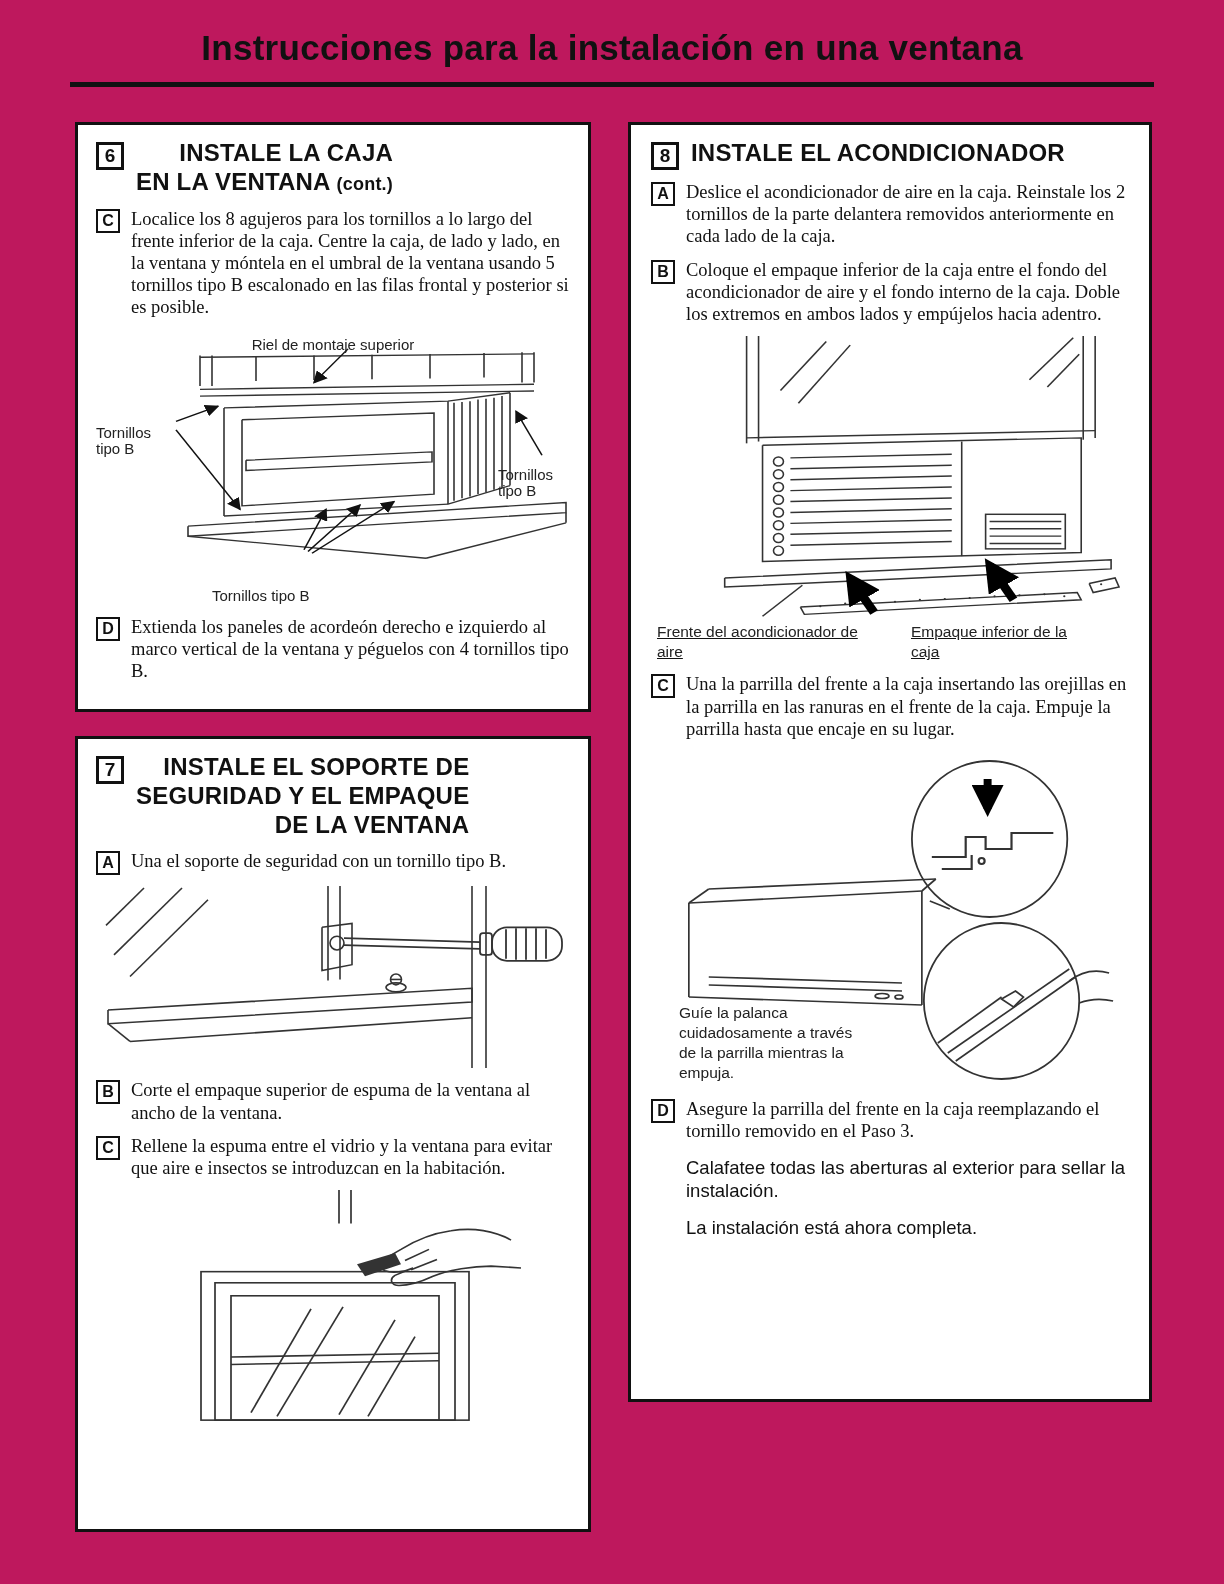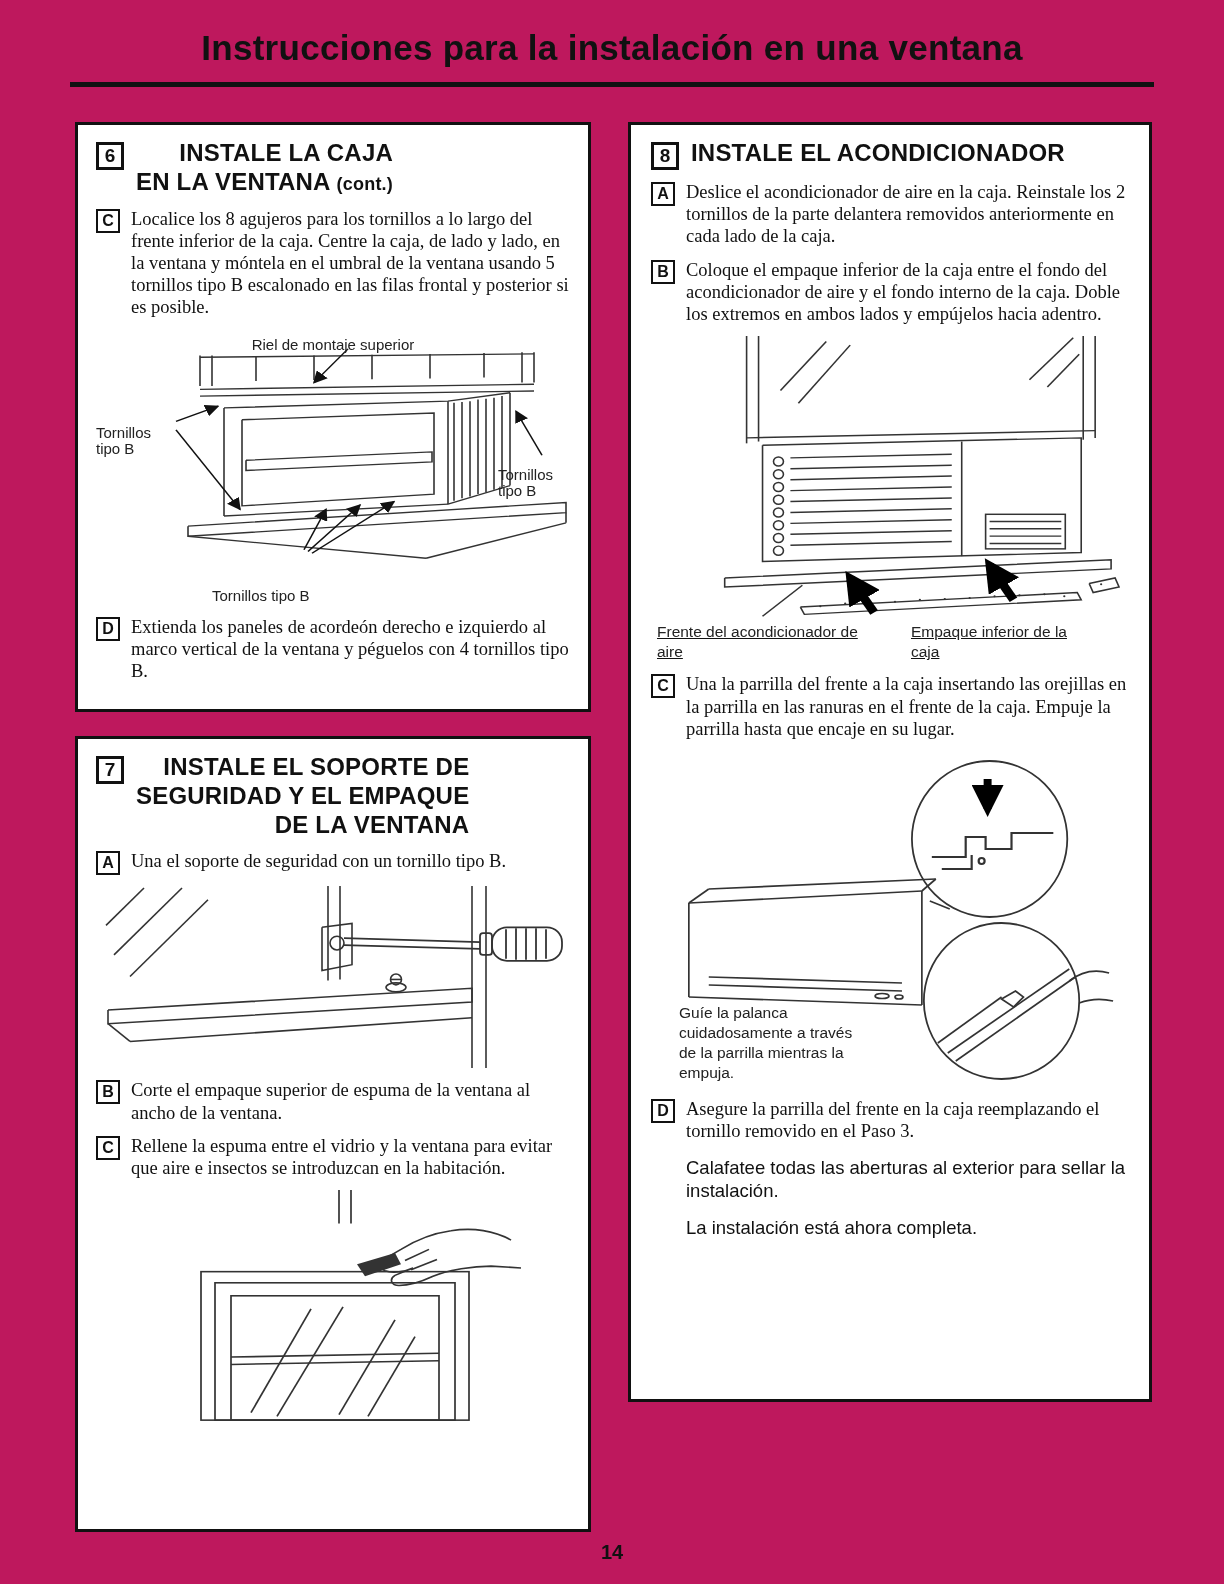--- a/index.html
+++ b/index.html
@@ -356,14 +356,13 @@
 
     <div class="step">
       <span class="step-letter">D</span>
       <p class="step-text">Asegure la parrilla del frente en la caja reemplazando el tornillo removido en el Paso 3.</p>
     </div>
 
     <p class="para">Calafatee todas las aberturas al exterior para sellar la instalación.</p>
     <p class="para">La instalación está ahora completa.</p>
   </section>
 
-  <div class="page-num">14</div>
 </div>
 
 </body></html>

